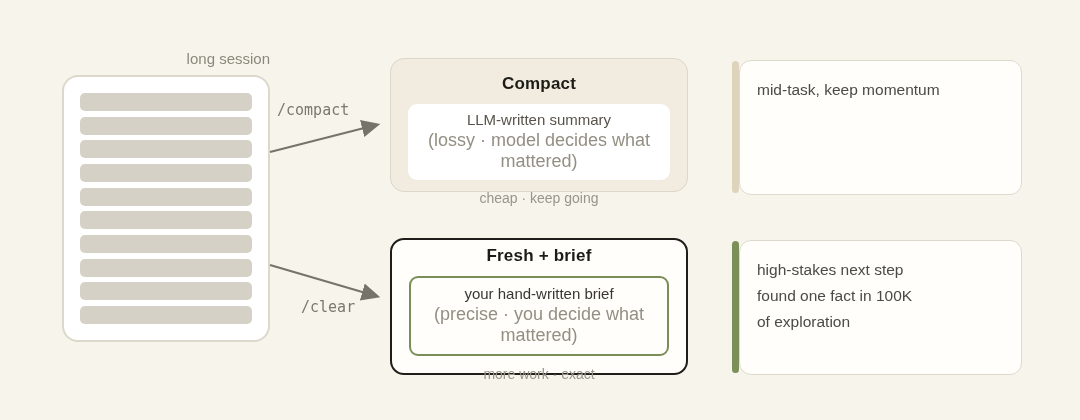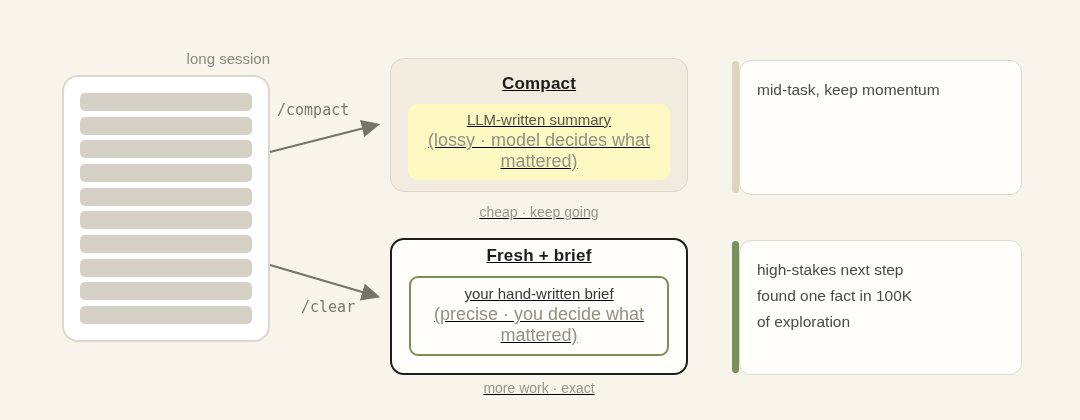--- a/index.html
+++ b/index.html
@@ -50,21 +50,20 @@
   }
   .cmd-compact { left: 277px; top: 101px; }
   .cmd-clear  { left: 301px; top: 298px; }
 
   
   .option-card {
     position: absolute;
     left: 390px; width: 298px;
     border-radius: 14px;
     text-align: center;
-    text-decoration: underline;
   }
   .compact-card {
     top: 58px; height: 134px;
     background: #f1ecdf;
     border: 1.5px solid #dcd7c8;
     padding-top: 15px;
   }
   .fresh-card {
     top: 238px; height: 137px;
     background: #fffefb;
@@ -80,21 +79,21 @@
   .option-chip {
     margin: 10px 17px 0 17px;
     border-radius: 9px;
     padding: 7px 4px 8px 4px;
   }
   .compact-chip { background: #e1d9c7; }
   .fresh-chip { background: transparent; border: 2px solid #7a8e57; }
   .chip-main { font-size: 15px; color: #57534a; }
   .fresh-chip .chip-main { color: #393730; }
   .chip-note { font-size: 18px; color: #938f83; margin-top: 2px; }
-  .option-footer { font-size: 14px; color: #99958a; margin-top: 24px; }
+  .option-footer { font-size: 14px; color: #99958a; margin-top: 10px; }
 
   
   .note-accent {
     position: absolute;
     left: 732px; width: 7px; height: 132px;
     border-radius: 4px;
   }
   .note-accent-1 { top: 61px; }
   .note-accent-2 { top: 241px; }
   .note-card {
@@ -139,21 +138,21 @@
       </marker>
     </defs>
     <line x1="270" y1="152" x2="376" y2="125" class="arrow-line" marker-end="url(#arrowhead)" stroke="#76746a" stroke-width="2.2"></line>
     <line x1="270" y1="265" x2="376" y2="296" class="arrow-line" marker-end="url(#arrowhead)" stroke="#76746a" stroke-width="2.2"></line>
   </svg>
   <div class="cmd-label cmd-compact">/compact</div>
   <div class="cmd-label cmd-clear">/clear</div>
 
   <div class="option-card compact-card" style="background: rgb(241, 236, 223);">
     <div class="option-title">Compact</div>
-    <div class="option-chip compact-chip" style="background: #fef9c3;">
+    <div class="option-chip compact-chip" style="background: #ffffff;">
       <div class="chip-main">LLM-written summary</div>
       <div class="chip-note">(lossy · model decides what mattered)</div>
     </div>
     <div class="option-footer">cheap · keep going</div>
   </div>
 
   <div class="option-card fresh-card" style="border-color: rgb(30, 29, 25);">
     <div class="option-title">Fresh + brief</div>
     <div class="option-chip fresh-chip" style="border-color: rgb(122, 142, 87);">
       <div class="chip-main">your hand-written brief</div>

